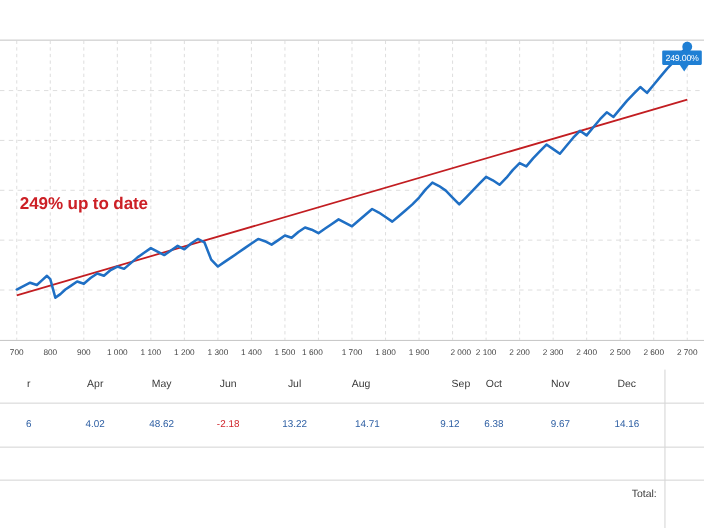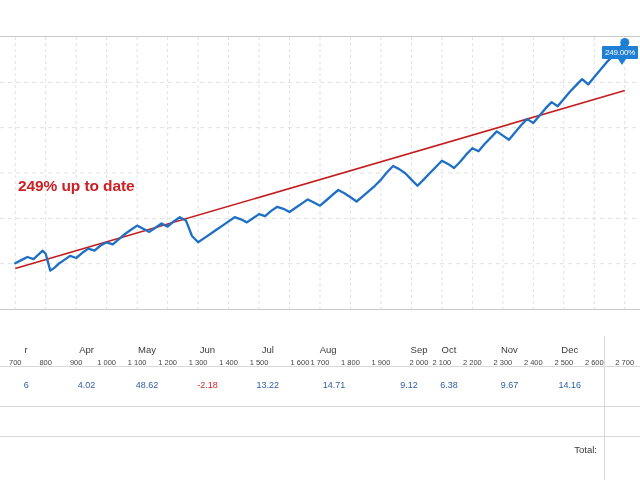--- a/index.html
+++ b/index.html
@@ -93,21 +93,20 @@
     border-top: 6px solid #1f7fd4;
   }
 
   
   .axis-row {
     position: absolute;
     left: 0;
     top: 308px;
     width: 536px;
     height: 28px;
-    margin-top: 42px;
   }
   .axis-tick {
     position: absolute;
     top: 8px;
     font-size: 7.5px;
     color: #444;
     transform: translateX(-50%);
     white-space: nowrap;
   }
 
@@ -218,21 +217,21 @@
   <div class="axis-row" id="axis-row">
       <div class="axis-tick" style="left: 15.2381px;">700</div>
       <div class="axis-tick" style="left: 45.7143px;">800</div>
       <div class="axis-tick" style="left: 76.1905px;">900</div>
       <div class="axis-tick" style="left: 106.667px;">1 000</div>
       <div class="axis-tick" style="left: 137.143px;">1 100</div>
       <div class="axis-tick" style="left: 167.619px;">1 200</div>
       <div class="axis-tick" style="left: 198.095px;">1 300</div>
       <div class="axis-tick" style="left: 228.571px;">1 400</div>
       <div class="axis-tick" style="left: 259.048px;">1 500</div>
-      <div class="axis-tick" style="left: 300px;">1 600</div>
+      <div class="axis-tick" style="left: 284px;">1 600</div>
       <div class="axis-tick" style="left: 320px;">1 700</div>
       <div class="axis-tick" style="left: 350.476px;">1 800</div>
       <div class="axis-tick" style="left: 380.952px;">1 900</div>
       <div class="axis-tick" style="left: 411.429px; padding-left: 15px;">2 000</div>
       <div class="axis-tick" style="left: 441.905px;">2 100</div>
       <div class="axis-tick" style="left: 472.381px;">2 200</div>
       <div class="axis-tick" style="left: 502.857px;">2 300</div>
       <div class="axis-tick" style="left: 533.333px;">2 400</div>
       <div class="axis-tick" style="left: 563.81px;">2 500</div>
       <div class="axis-tick" style="left: 594.286px;">2 600</div>

